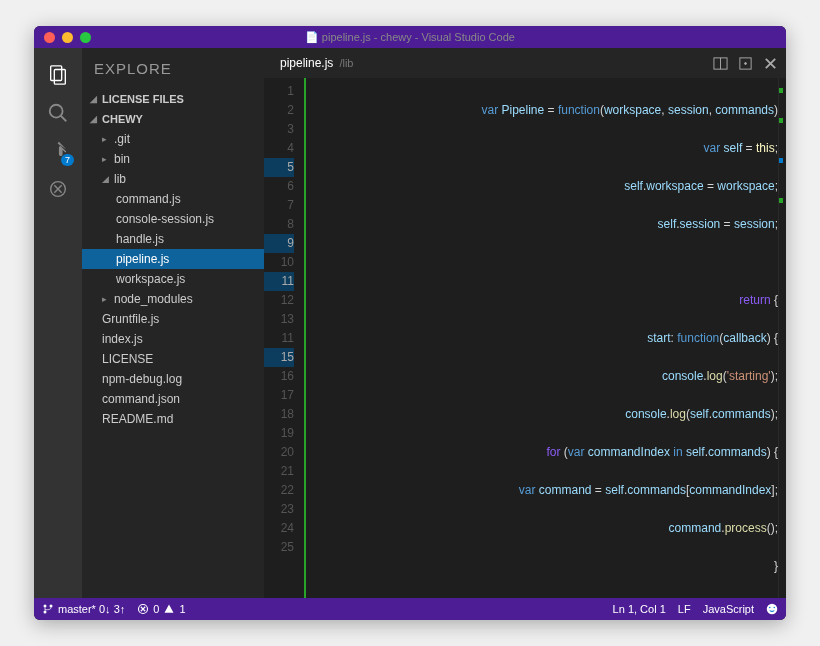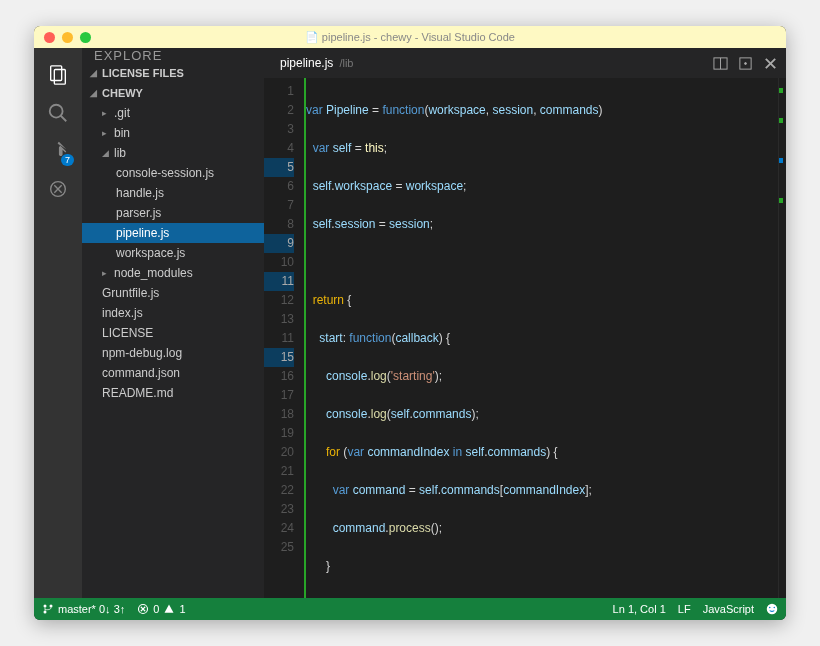--- a/index.html
+++ b/index.html
@@ -1,61 +1,61 @@
 <!DOCTYPE html>
 <html><head>
 <meta charset="utf-8">
 <style>
 * { margin: 0; padding: 0; box-sizing: border-box; font-family: -apple-system, "Segoe UI", sans-serif; }
 body { background: #f0f0f0; display: flex; align-items: center; justify-content: center; height: 646px; width: 820px; }
 .window { width: 752px; height: 594px; background: #1e1e1e; border-radius: 6px; overflow: hidden; display: flex; flex-direction: column; box-shadow: 0 4px 20px rgba(0,0,0,0.3); }
-.titlebar { height: 22px; background: #fef9c3; display: flex; align-items: center; position: relative; }
+.titlebar { height: 22px; background: #4c1d95; display: flex; align-items: center; position: relative; }
 .traffic { display: flex; gap: 7px; padding-left: 10px; }
 .dot { width: 11px; height: 11px; border-radius: 50%; }
 .dot.r { background: #ff5f57; }
 .dot.y { background: #febc2e; }
 .dot.g { background: #28c840; }
 .title { position: absolute; width: 100%; text-align: center; color: #888; font-size: 11px; pointer-events: none; }
 .title .icon { color: #0a84ff; }
 .main { flex: 1; display: flex; overflow: hidden; }
 .activity { width: 48px; background: #333; display: flex; flex-direction: column; padding-top: 8px; }
 .act-item { width: 48px; height: 38px; display: flex; align-items: center; justify-content: center; color: #888; cursor: pointer; position: relative; }
 .act-item.active { color: #fff; }
 .act-item svg { width: 22px; height: 22px; }
 .badge { position: absolute; bottom: 4px; right: 8px; background: #007acc; color: #fff; font-size: 9px; padding: 1px 4px; border-radius: 7px; min-width: 12px; text-align: center; }
 .sidebar { width: 182px; background: #252526; color: #ccc; font-size: 12px; display: flex; flex-direction: column; overflow-y: auto; }
-.side-header { padding: 0 12px; color: #999; font-size: 13px; letter-spacing: 1px; }
+.side-header { padding: 12px 12px; color: #999; font-size: 15px; letter-spacing: 1px; }
 .side-section { padding: 4px 8px; font-size: 11px; font-weight: bold; color: #ccc; cursor: pointer; display: flex; align-items: center; gap: 4px; }
 .tree-item { padding: 3px 8px; font-size: 12px; color: #ccc; cursor: pointer; display: flex; align-items: center; gap: 4px; }
 .tree-item.selected { background: #0e639c; color: #fff; }
 .indent-1 { padding-left: 20px; }
 .indent-2 { padding-left: 34px; }
 .chev { font-size: 9px; color: #888; width: 8px; }
 .editor-area { flex: 1; display: flex; flex-direction: column; background: #1e1e1e; overflow: hidden; }
 .tabs { height: 30px; background: #252526; display: flex; align-items: center; justify-content: space-between; padding: 0 8px; }
 .tab { display: flex; align-items: center; gap: 6px; color: #fff; font-size: 12px; padding: 0 8px; }
 .tab .path { color: #777; font-size: 11px; }
 .tab-actions { display: flex; gap: 10px; color: #aaa; }
 .tab-actions svg { width: 15px; height: 15px; cursor: pointer; }
 .editor { flex: 1; display: flex; font-family: "Menlo", "Consolas", monospace; font-size: 12px; line-height: 19px; overflow: hidden; position: relative; }
 .gutter { width: 40px; background: #1e1e1e; color: #555; text-align: right; padding-right: 10px; padding-top: 4px; }
 .gutter .ln { height: 19px; }
 .gutter .hl { background: #0c3d5e; color: #aaa; }
 .code { flex: 1; color: #d4d4d4; padding-top: 4px; white-space: pre; overflow-x: hidden; border-left: 2px solid #28a528; }
-.code .line { height: 19px; padding-left: 0; }
+.code .line { height: 19px; padding-left: 17px; text-align: right; }
 .kw { color: #569cd6; }
 .fn { color: #dcdcaa; }
 .str { color: #ce9178; }
 .id { color: #9cdcfe; }
 .prop { color: #9cdcfe; }
 .this { color: #fef9c3; }
-.ret { color: #eab308; }
+.ret { color: #8b5cf6; }
 .minimap { width: 8px; background: #1e1e1e; border-left: 1px solid #2a2a2a; position: relative; }
 .mm-mark { position: absolute; left: 0; width: 4px; height: 5px; }
-.statusbar { height: 22px; background: #15803d; color: #fff; display: flex; align-items: center; justify-content: space-between; font-size: 11px; padding: 0 8px; }
+.statusbar { height: 22px; background: #4c1d95; color: #fff; display: flex; align-items: center; justify-content: space-between; font-size: 11px; padding: 0 8px; }
 .sb-left, .sb-right { display: flex; gap: 12px; align-items: center; }
 .sb-item { display: flex; align-items: center; gap: 4px; cursor: pointer; }
 .sb-item svg { width: 12px; height: 12px; }
 </style>
 </head>
 <body>
 
 <div class="window">
   <div class="titlebar">
     <div class="traffic">
@@ -113,27 +113,27 @@
         </div>
       <div class="tree-item indent-1">
           <span class="chev">▸</span>
           <span>bin</span>
         </div>
       <div class="tree-item indent-1">
           <span class="chev">◢</span>
           <span>lib</span>
         </div>
       <div class="tree-item indent-2">
+          <span>command.js</span>
+        </div>
+      <div class="tree-item indent-2">
           <span>console-session.js</span>
         </div>
       <div class="tree-item indent-2">
           <span>handle.js</span>
-        </div>
-      <div class="tree-item indent-2">
-          <span>parser.js</span>
         </div>
       <div class="tree-item indent-2 selected">
           <span>pipeline.js</span>
         </div>
       <div class="tree-item indent-2">
           <span>workspace.js</span>
         </div>
       <div class="tree-item indent-1">
           <span class="chev">▸</span>
           <span>node_modules</span>

